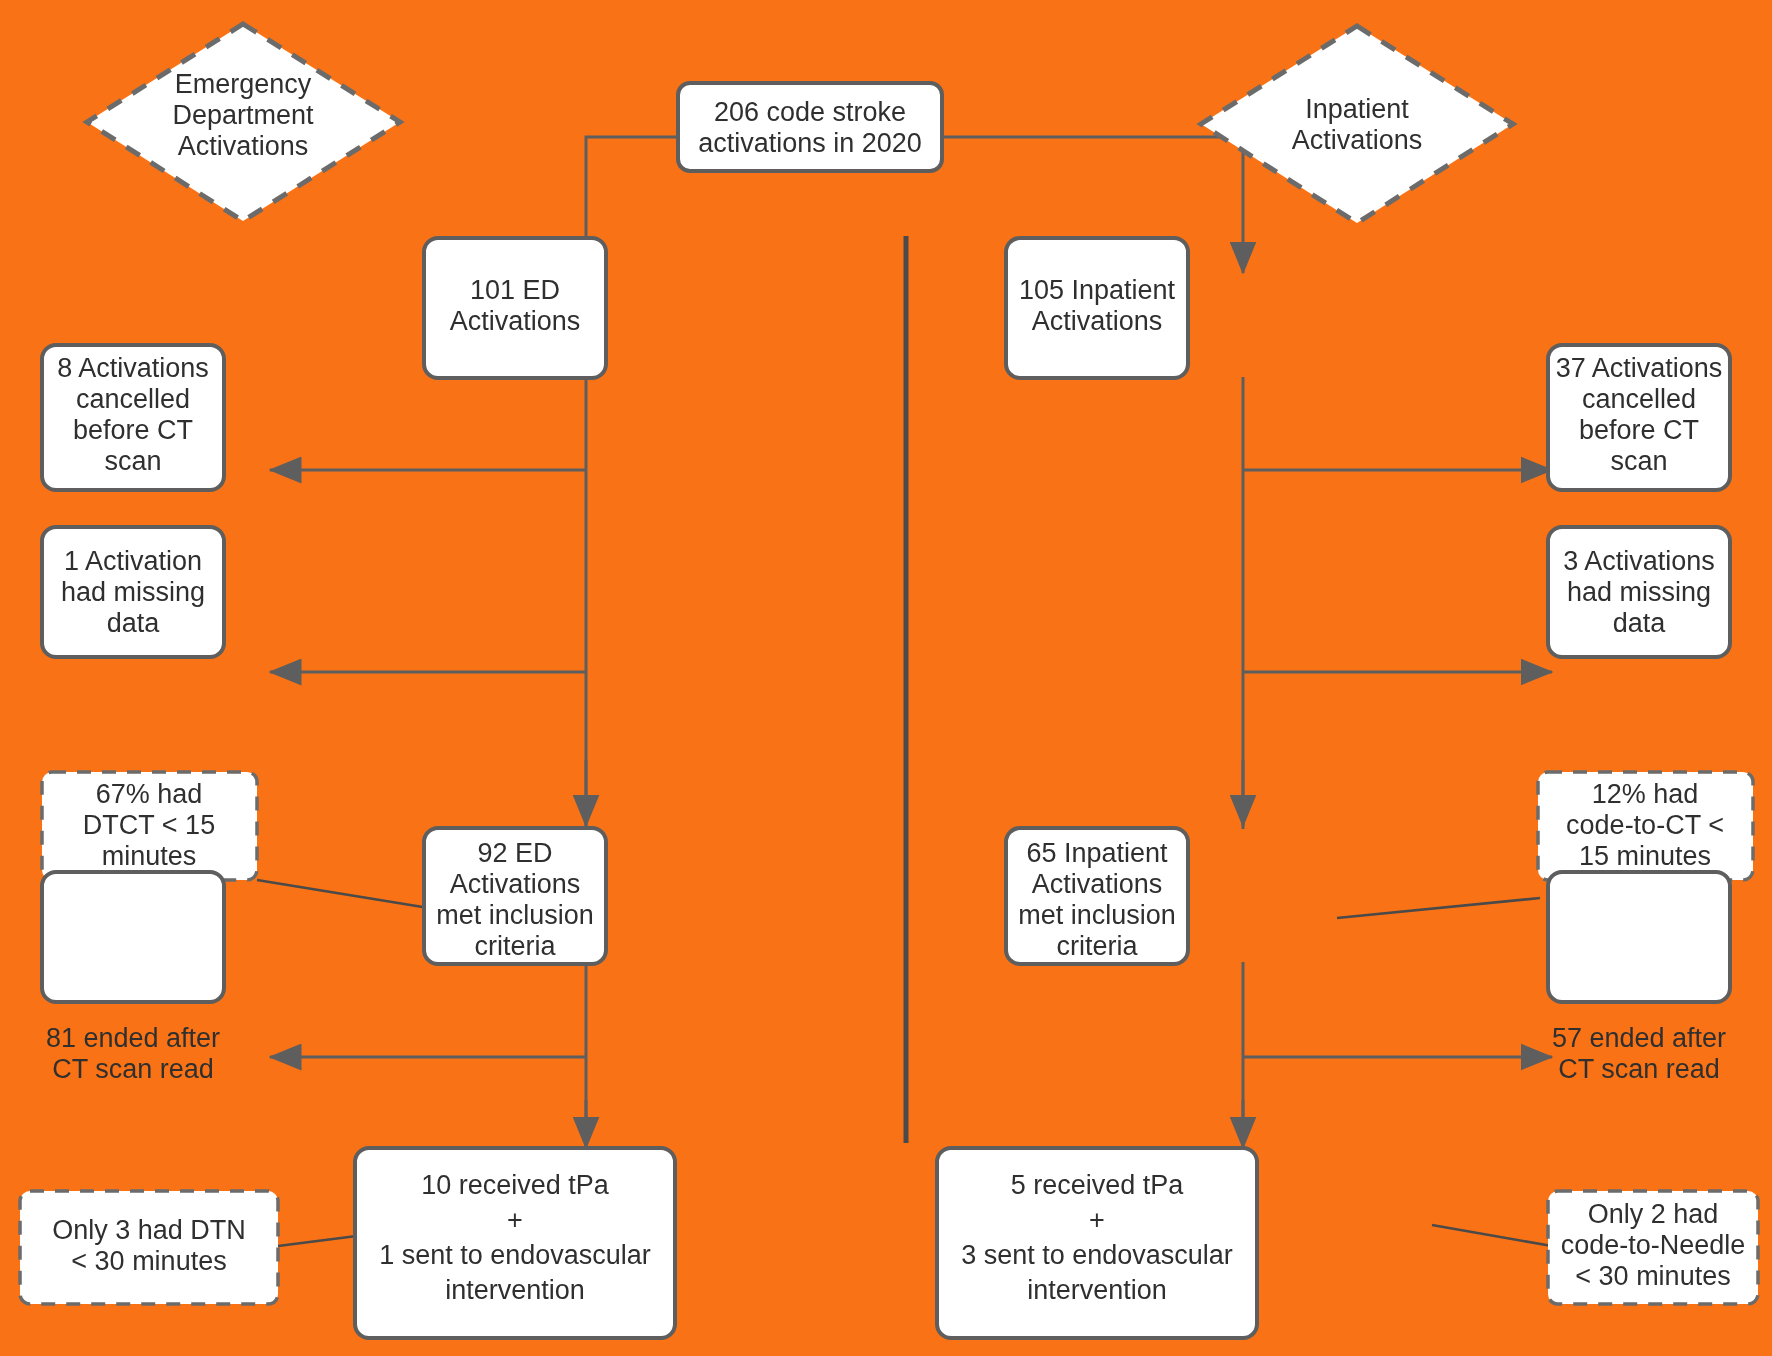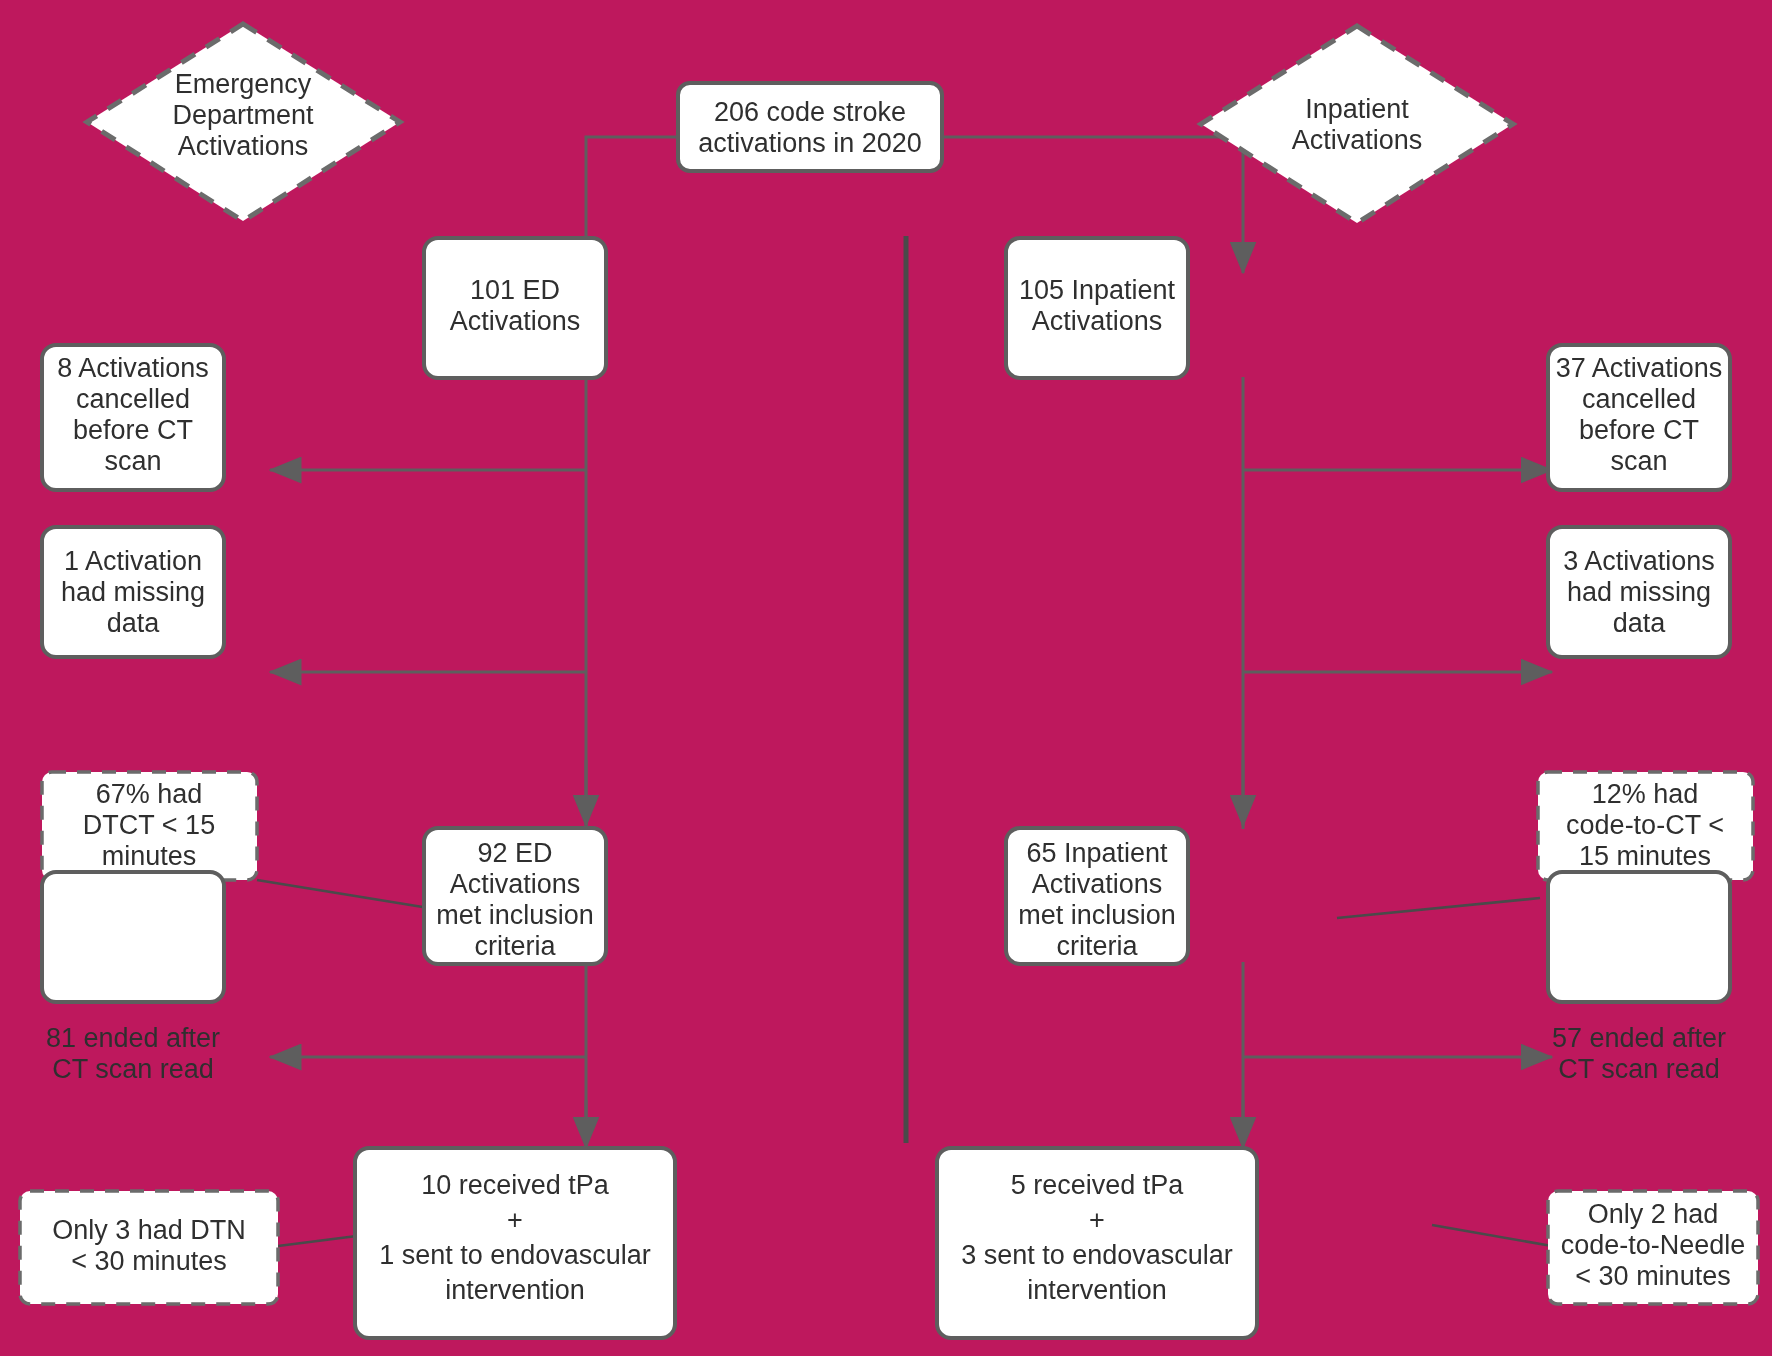--- a/index.html
+++ b/index.html
@@ -10,21 +10,21 @@
   body {
     width: 1772px;
     height: 1356px;
     font-family: "Liberation Sans", sans-serif;
     overflow: hidden;
   }
   #canvas {
     position: relative;
     width: 1772px;
     height: 1356px;
-    background: #be185d;
+    background: #f97316;
   }
   svg.flow {
     position: absolute;
     top: 0; left: 0;
     width: 1772px;
     height: 1356px;
   }
   .node-text {
     font-family: "Liberation Sans", sans-serif;
     font-size: 27px;

